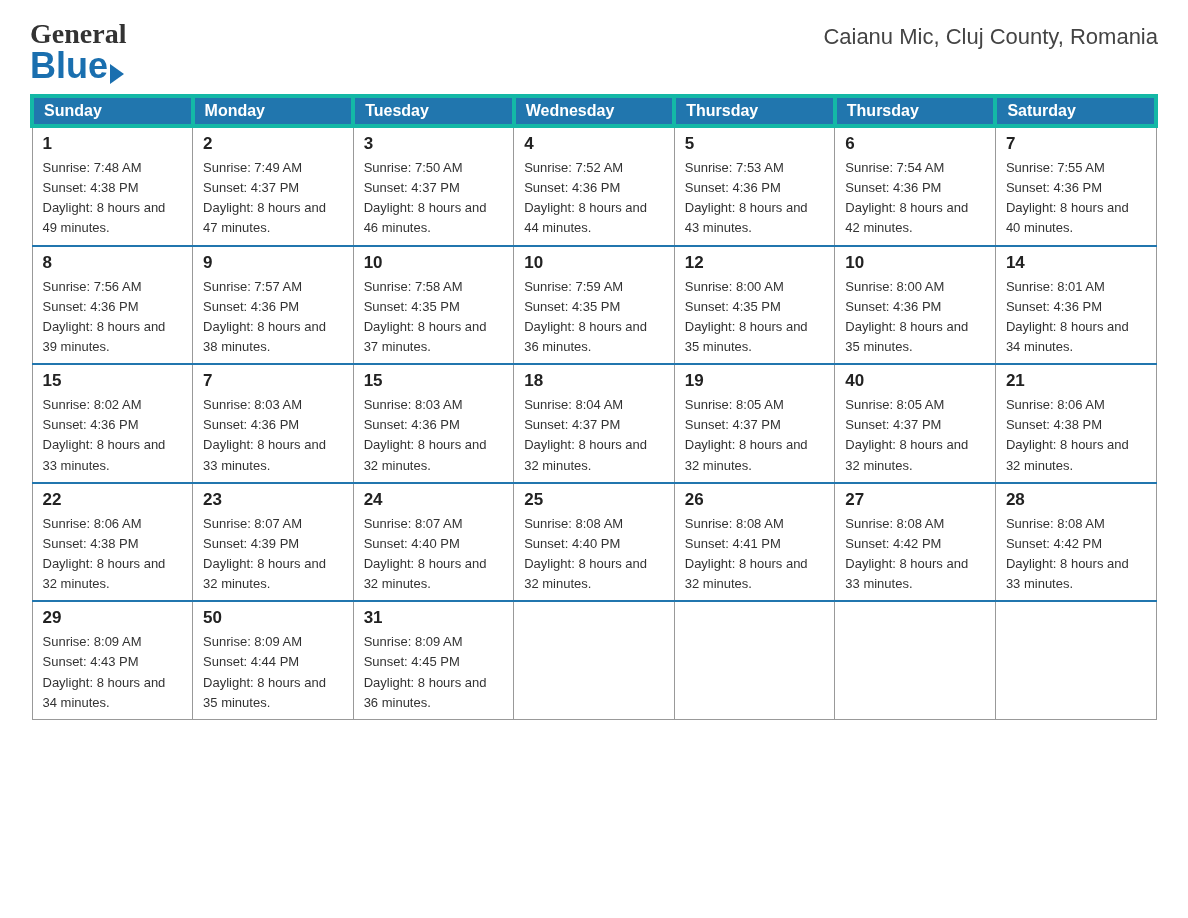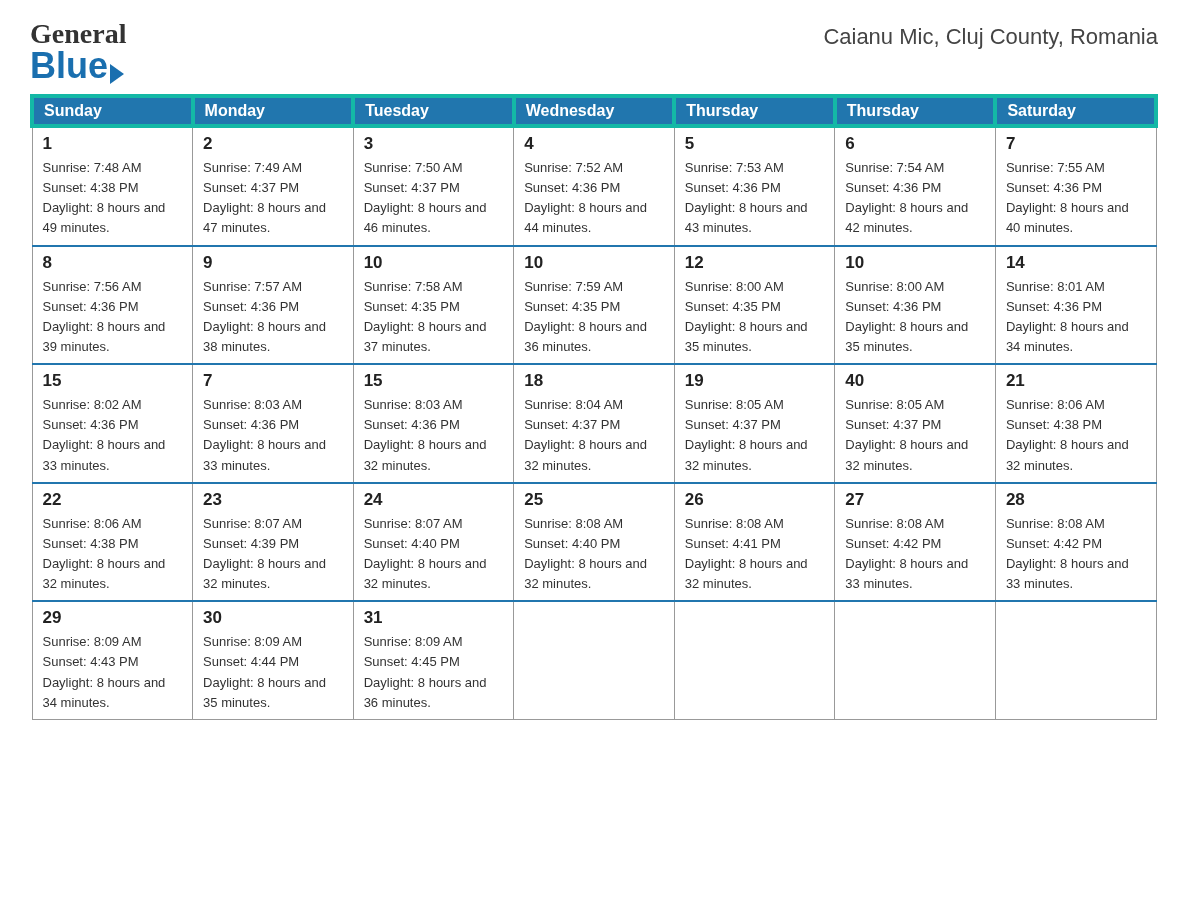--- a/index.html
+++ b/index.html
@@ -244,21 +244,21 @@
           <div class="day-number">28</div>
           <div class="day-info">Sunrise: 8:08 AM<br>Sunset: 4:42 PM<br>Daylight: 8 hours and 33 minutes.</div>
         </td>
       </tr>
       <tr class="row-divider">
         <td>
           <div class="day-number">29</div>
           <div class="day-info">Sunrise: 8:09 AM<br>Sunset: 4:43 PM<br>Daylight: 8 hours and 34 minutes.</div>
         </td>
         <td>
-          <div class="day-number">30</div>
+          <div class="day-number">50</div>
           <div class="day-info">Sunrise: 8:09 AM<br>Sunset: 4:44 PM<br>Daylight: 8 hours and 35 minutes.</div>
         </td>
         <td>
           <div class="day-number">31</div>
           <div class="day-info">Sunrise: 8:09 AM<br>Sunset: 4:45 PM<br>Daylight: 8 hours and 36 minutes.</div>
         </td>
         <td class="empty-cell"></td>
         <td class="empty-cell"></td>
         <td class="empty-cell"></td>
         <td class="empty-cell"></td>

